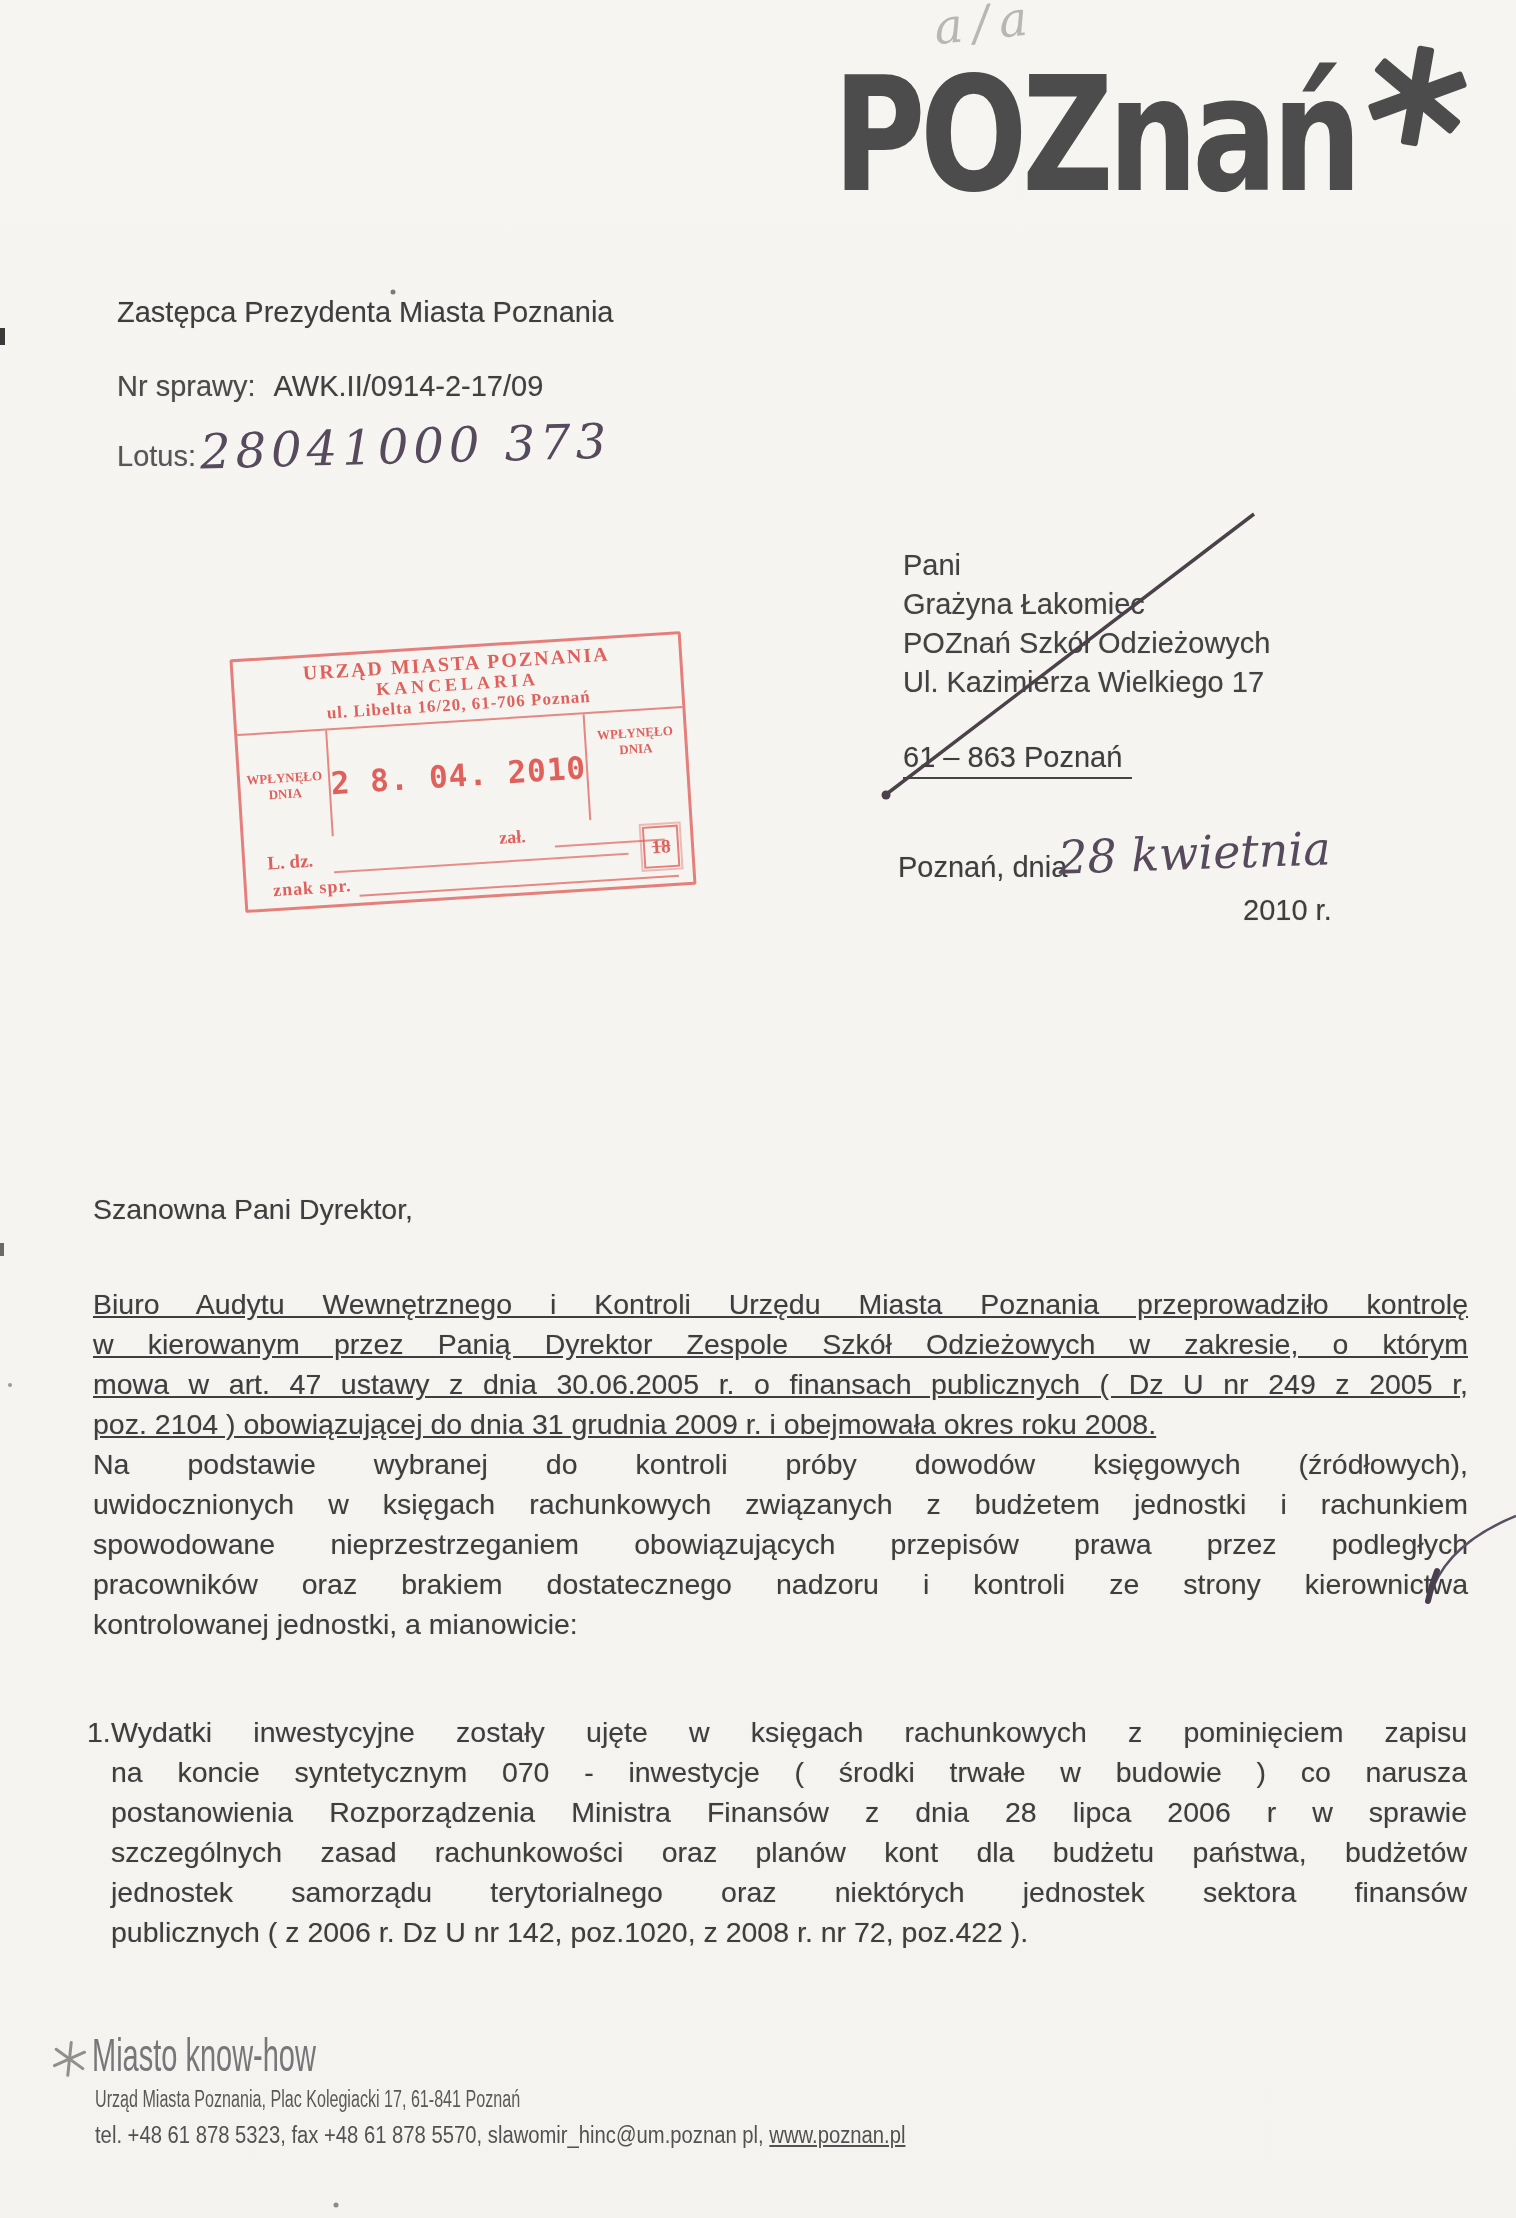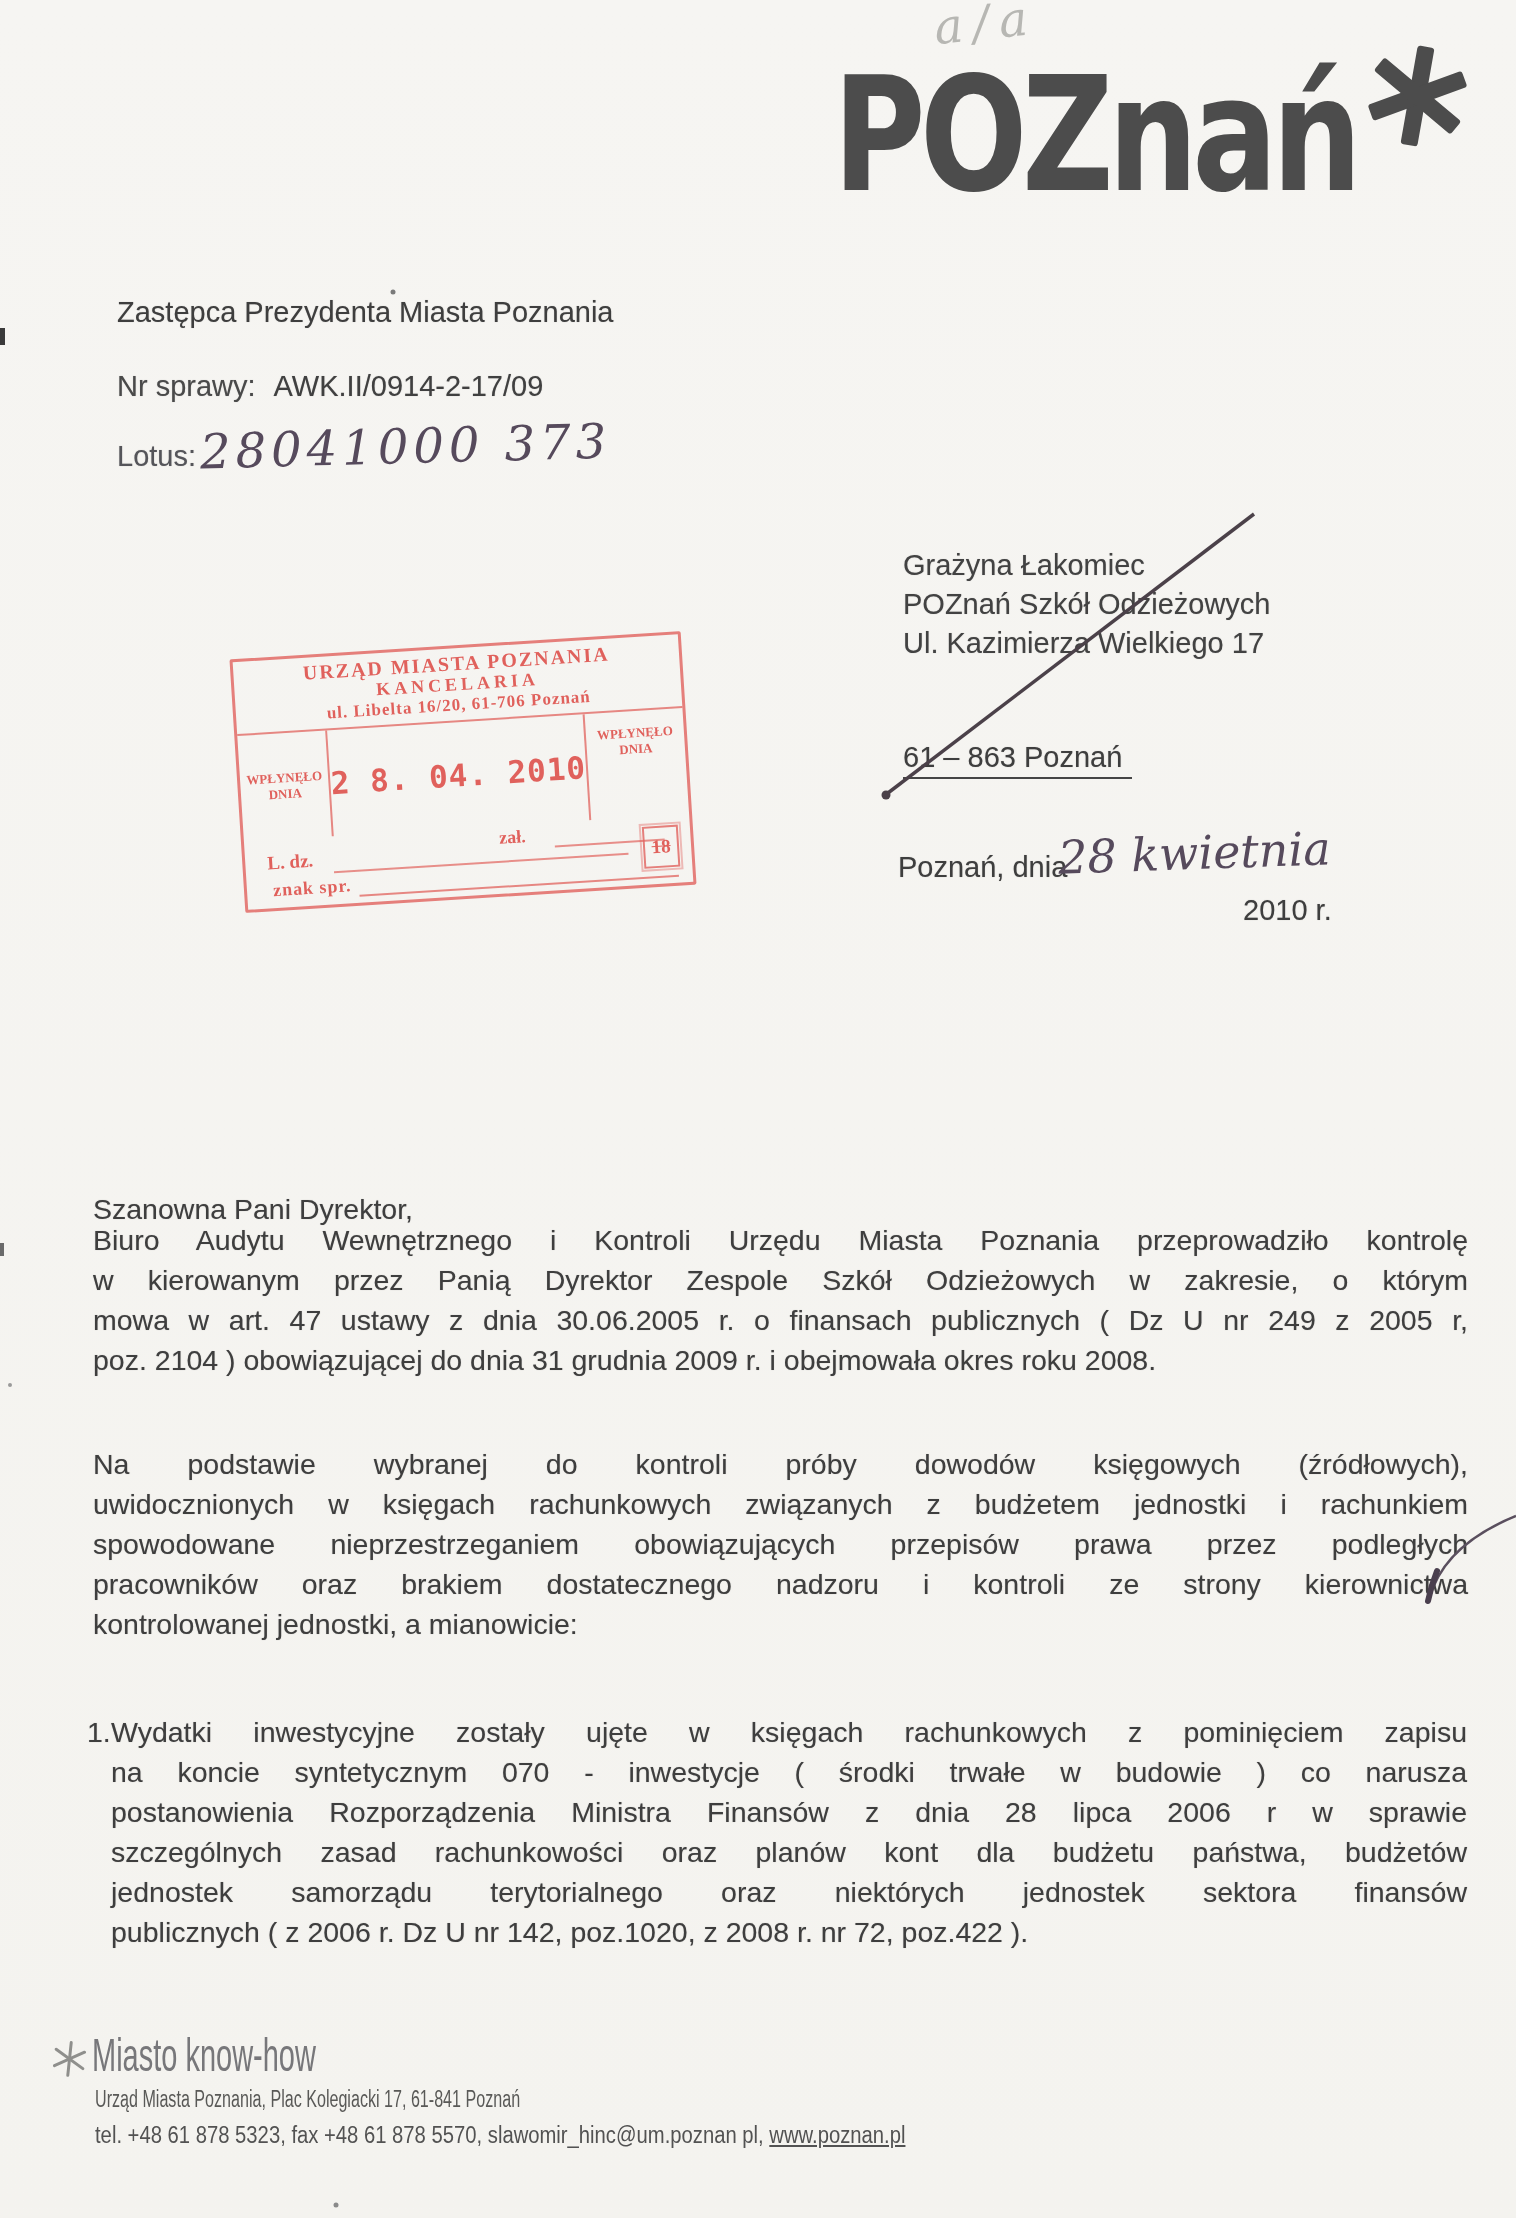--- a/index.html
+++ b/index.html
@@ -70,21 +70,21 @@
 
   
   .date-prefix{ left:898px; top:851px; font-size:29px; }
   .date-year{ left:1243px; top:894px; font-size:29px;text-align:right; }
   .date-hw{ left:1058px; top:826px; font-family:"DejaVu Serif", serif; font-style:italic;
     font-size:46px; color:var(--pen_ink); transform:rotate(-2deg); white-space:nowrap;}
 
   
   .salutation{ left:93px; top:1193px; font-size:28.5px; }
   .para{ font-size:28.5px; line-height:40px; }
-  .p1{ left:93px; top:1220px; width:1375px; }
+  .p1{ left:93px; top:1284px; width:1375px;text-decoration:underline; }
   .p2{ left:93px; top:1444px; width:1375px; }
   .list-marker{ left:87px; top:1712px; font-size:28.5px; line-height:40px;}
   .item1{ left:111px; top:1712px; width:1356px; }
   .tline{ white-space:normal; }
   .tline.just{ text-align:justify; text-align-last:justify; }
 
   
   .footer-star{ left:58px; top:2040px; width:24px; height:38px; transform:rotate(6deg);}
   .footer-star .bar{ width:3px; height:36px; left:10px; top:1px; background:#8f8f8c;}
   .footer-star .b1{transform:rotate(0deg);} .footer-star .b2{transform:rotate(60deg);} .footer-star .b3{transform:rotate(120deg);}
@@ -139,20 +139,21 @@
     <div class="zal-row">zał.</div>
     <div class="zal-line"></div>
     <div class="ldz">L. dz.</div>
     <div class="ldz-line"></div>
     <div class="numbox">18</div>
     <div class="znak">znak spr.</div>
     <div class="znak-line"></div>
   </div>
 
   <div class="abs printed recipient">
+      <div class="tline">Pani</div>
       <div class="tline">Grażyna Łakomiec</div>
       <div class="tline">POZnań Szkół Odzieżowych</div>
       <div class="tline">Ul. Kazimierza Wielkiego 17</div>
     </div>
   <div class="abs printed city-line">
     <span class="u">61 – 863  Poznań</span>
   </div>
 
   <div class="abs printed date-prefix">Poznań, dnia</div>
   <div class="abs printed date-year">2010 r.</div>

